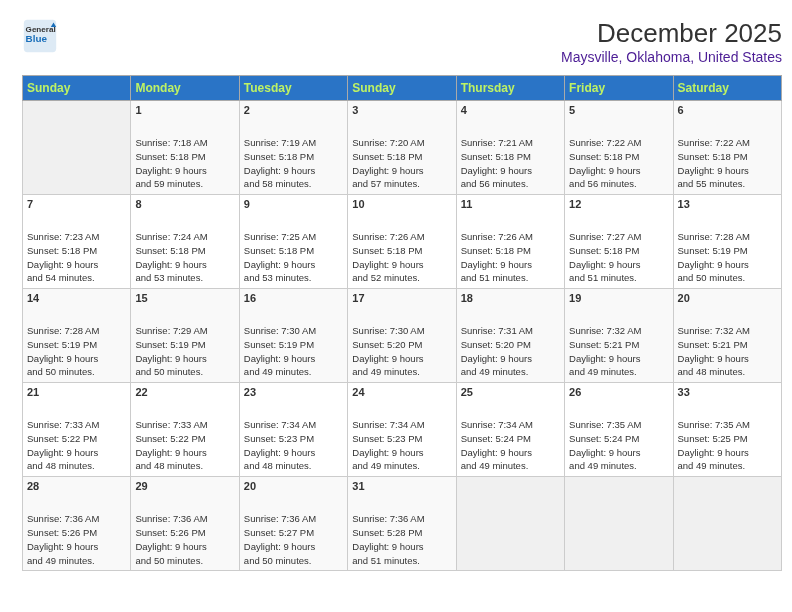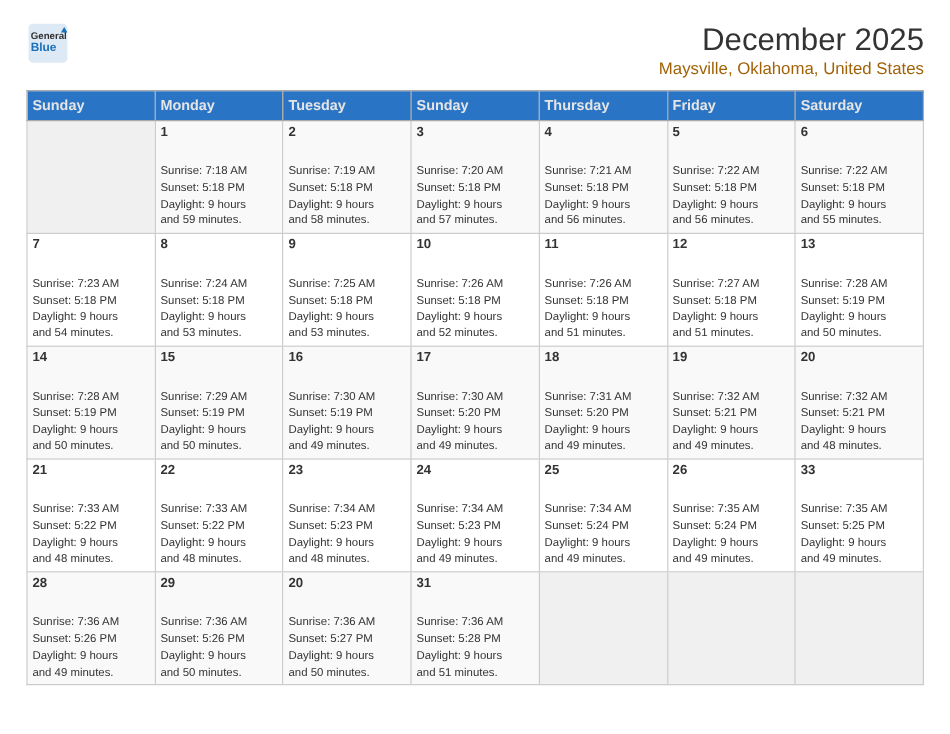--- a/index.html
+++ b/index.html
@@ -6,21 +6,21 @@
     body {
       font-family: Arial, sans-serif;
       background: #fff;
       width: 792px;
       height: 612px;
       overflow: hidden;
     }
     .page {
       width: 792px;
       height: 612px;
-      padding: 18px 22px 14px 22px;
+      padding: 18px 10px 14px 22px;
       background: #fff;
     }
     .header {
       display: flex;
       justify-content: space-between;
       align-items: flex-start;
       margin-bottom: 10px;
     }
     .logo {
       display: flex;
@@ -34,30 +34,30 @@
     .title-block {
       text-align: right;
     }
     .calendar-title {
       font-size: 26px;
       font-weight: normal;
       color: #333;
     }
     .calendar-subtitle {
       font-size: 14px;
-      color: #a16207;
+      color: #4c1d95;
     }
     table {
       width: 100%;
       border-collapse: collapse;
       table-layout: fixed;
     }
     thead tr th {
       background: #2a74c6;
-      color: #e5e5e5;
+      color: #bef264;
       font-size: 12px;
       font-weight: bold;
       padding: 5px 4px;
       text-align: left;
       border: 1px solid #aaa;
     }
     tbody tr td {
       border: 1px solid #ccc;
       vertical-align: top;
       padding: 3px 4px;

